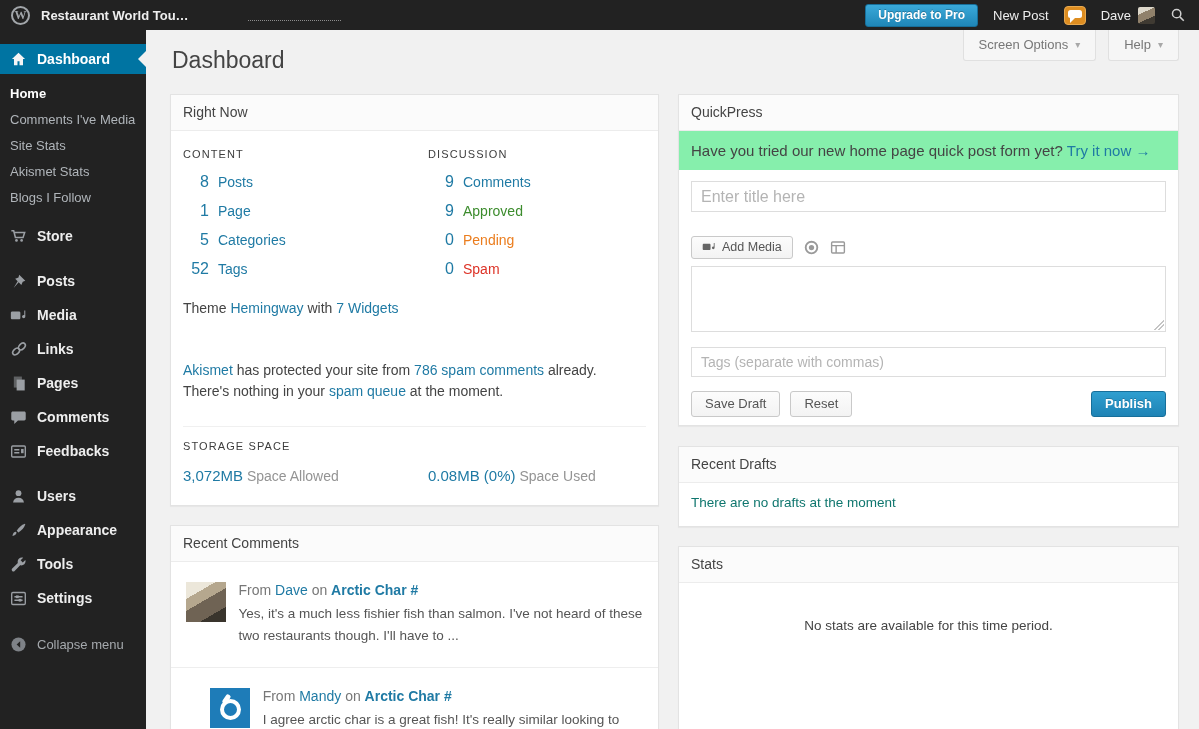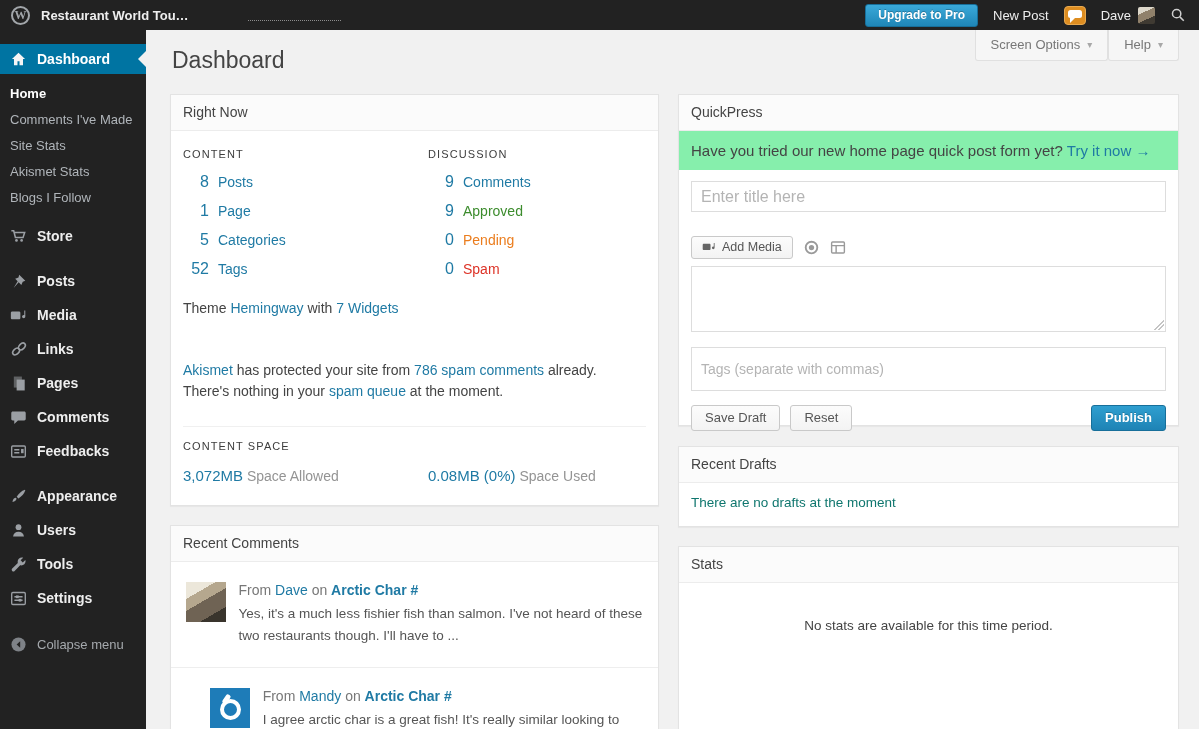--- a/index.html
+++ b/index.html
@@ -19,21 +19,21 @@
   .ab-right { margin-left:auto; display:flex; align-items:center; gap:15px; padding-right:13px; }
   .upgrade-btn { background:linear-gradient(#3aa9d9,#1f86b7); border:1px solid #176f9a; border-radius:3px; color:#fff; font-size:12px; font-weight:bold; padding:3px 12px 4px; cursor:pointer; text-shadow:0 -1px 0 rgba(0,0,0,.25); }
   .ab-link { font-size:13px; color:#eee; cursor:pointer; text-decoration:none; }
   .chat-icon { width:22px; height:19px; background:#dd8d21; border:1px solid #e8a94f; border-radius:4px; position:relative; cursor:pointer; }
   .chat-icon::before { content:""; position:absolute; left:3px; top:3px; width:14px; height:8px; background:#fff; border-radius:2.5px; }
   .chat-icon::after { content:""; position:absolute; left:5px; top:10px; border:3px solid transparent; border-top-color:#fff; border-left-color:#fff; }
   .howdy { display:flex; align-items:center; gap:7px; cursor:pointer; }
   .ab-avatar { width:17px; height:17px; border-radius:2px; background:linear-gradient(155deg,#ddd8cb 0 32%,#90816b 32% 66%,#3f3a32 66%); }
   .ab-search { display:flex; align-items:center; color:#cfcfcf; cursor:pointer; }
   
-  .screen-meta { position:absolute; top:30px; right:20px; display:flex; z-index:40; }
+  .screen-meta { position:absolute; top:30px; right:20px; display:flex; gap:12px; z-index:40; }
   .meta-tab { background:#f6f6f6; border:1px solid #e0e0e0; border-top:none; border-radius:0 0 3px 3px; padding:7px 15px 8px; font-size:13px; color:#777; display:flex; align-items:center; gap:7px; cursor:pointer; }
   .meta-caret { color:#a8a8a8; font-size:10px; line-height:1; }
   
   .sidebar { position:absolute; top:30px; left:0; width:146px; height:699px; background:#222; }
   .mi { display:flex; align-items:center; gap:9px; padding-left:9px; height:34px; color:#eee; font-size:14px; font-weight:600; cursor:pointer; }
   .mi-icon { width:19px; height:19px; color:#9b9fa4; display:flex; align-items:center; justify-content:center; flex:none; }
   .mi-icon svg { display:block; }
   .mi-dashboard { margin-top:14px; height:30px; background:#0074a2; position:relative; color:#fff; }
   .mi-dashboard .mi-icon { color:#f5f5f5; }
   .mi-dashboard::after { content:""; position:absolute; right:0; top:50%; margin-top:-8px; border:8px solid transparent; border-right-color:#f1f1f1; }
@@ -89,21 +89,21 @@
   .qp-title-input { display:block; width:100%; height:31px; border:1px solid #ddd; padding:0 9px; font-size:16px; color:#333; background:#fff; font-family:"Liberation Sans",sans-serif; }
   input::placeholder, textarea::placeholder { color:#b4b4b4; opacity:1; }
   .qp-media-row { margin-top:24px; display:flex; align-items:center; gap:11px; }
   .btn { display:inline-flex; align-items:center; background:linear-gradient(#fcfcfc,#f3f3f3); border:1px solid #c9c9c9; border-radius:3px; color:#555; font-size:13px; padding:4px 13px 5px; cursor:pointer; font-family:"Liberation Sans",sans-serif; }
   .add-media-btn { padding:3px 10px 4px; gap:6px; font-size:12.5px; }
   .mini-icon { color:#9a9a9a; display:flex; cursor:pointer; }
   .ta-wrap { position:relative; margin-top:7px; }
   .qp-textarea { display:block; width:100%; height:66px; border:1px solid #ddd; resize:none; background:#fff; padding:6px 9px; font-size:13px; font-family:"Liberation Sans",sans-serif; }
   .resize-grip { position:absolute; right:2px; bottom:2px; width:10px; height:10px; cursor:nwse-resize;
     background:linear-gradient(135deg, transparent 0 48%, #c4c4c4 48% 56%, transparent 56% 70%, #c4c4c4 70% 78%, transparent 78%); }
-  .qp-tags-input { display:block; margin-top:15px; width:100%; height:44px; border:1px solid #ddd; padding:12px 9px; font-size:14px; color:#333; background:#fff; font-family:"Liberation Sans",sans-serif; }
+  .qp-tags-input { display:block; margin-top:15px; width:100%; height:30px; border:1px solid #ddd; padding:12px 9px; font-size:14px; color:#333; background:#fff; font-family:"Liberation Sans",sans-serif; }
   .qp-actions { margin-top:14px; display:flex; align-items:center; gap:10px; }
   .btn-primary { margin-left:auto; background:linear-gradient(#2f9fd0,#1e83b5); border:1px solid #176f9a; border-radius:3px; color:#fff; font-size:13px; font-weight:bold; padding:4px 13px 5px; cursor:pointer; text-shadow:0 -1px 0 rgba(0,0,0,.2); font-family:"Liberation Sans",sans-serif; }
   
   .drafts-empty { padding:12px; font-size:13.5px; color:#0f766e; }
   .stats-empty { padding-top:35px; text-align:center; font-size:13.5px; color:#444; }
 </style>
 </head>
 <body>
 
 <div class="adminbar">
@@ -146,21 +146,21 @@
   <div class="mi mi-dashboard">
     <span class="mi-icon">
       <svg width="17" height="17" viewBox="0 0 20 20" fill="currentColor">
           <path d="M10 2.2 2.3 9.4h2.4v7.4h4.1V12h2.4v4.8h4.1V9.4h2.4z"></path>
         </svg>
     </span>
     <span>Dashboard</span>
   </div>
   <ul class="submenu">
     <li class="current">Home</li>
-    <li>Comments I've Made</li>
+    <li>Comments I've Media</li>
     <li>Site Stats</li>
     <li>Akismet Stats</li>
     <li>Blogs I Follow</li>
   </ul>
   <div class="mi store-item">
     <span class="mi-icon">
       <svg width="18" height="18" viewBox="0 0 20 20">
           <path fill="none" stroke="currentColor" stroke-width="1.7" d="M1.5 4.2h2.6l1.9 7.4h8.5l1.8-5.4H5"></path>
           <circle cx="7.2" cy="14.9" r="1.5" fill="currentColor"></circle>
           <circle cx="12.9" cy="14.9" r="1.5" fill="currentColor"></circle>
@@ -226,34 +226,34 @@
           </svg>
       </span>
       <span>Feedbacks</span>
     </div>
   </div>
 
   <div class="menu-group">
     <div class="mi">
       <span class="mi-icon">
         <svg width="17" height="17" viewBox="0 0 20 20" fill="currentColor">
+            <circle cx="10" cy="6.1" r="3.4"></circle>
+            <path d="M3.6 17.2c.3-3.7 3-5.6 6.4-5.6s6.1 1.9 6.4 5.6z"></path>
+          </svg>
+      </span>
+      <span>Users</span>
+    </div>
+    <div class="mi">
+      <span class="mi-icon">
+        <svg width="17" height="17" viewBox="0 0 20 20" fill="currentColor">
             <path d="M17.6 2.2c-3.9 1.2-7.5 4.4-9.7 8.1l2 2c3.7-2.2 6.9-5.9 8.1-9.7z"></path>
             <path d="M6.9 11.6c-2 .1-3.6 1.8-4 4.8 2.9-.3 4.6-1.9 4.8-4z"></path>
           </svg>
       </span>
       <span>Appearance</span>
-    </div>
-    <div class="mi">
-      <span class="mi-icon">
-        <svg width="17" height="17" viewBox="0 0 20 20" fill="currentColor">
-            <circle cx="10" cy="6.1" r="3.4"></circle>
-            <path d="M3.6 17.2c.3-3.7 3-5.6 6.4-5.6s6.1 1.9 6.4 5.6z"></path>
-          </svg>
-      </span>
-      <span>Users</span>
     </div>
     <div class="mi">
       <span class="mi-icon">
         <svg width="17" height="17" viewBox="0 0 20 20" fill="currentColor">
             <path d="M13.9 1.8c-2.7 0-4.9 2.2-4.9 4.9 0 .5.1.9.2 1.4l-6.6 6.6c-.8.8-.8 2.1 0 2.8.8.8 2.1.8 2.8 0l6.6-6.6c.5.1.9.2 1.4.2 2.7 0 4.9-2.2 4.9-4.9 0-.6-.1-1.1-.3-1.6l-3 3-2.5-2.5 3-3c-.5-.2-1-.3-1.6-.3z"></path>
           </svg>
       </span>
       <span>Tools</span>
     </div>
     <div class="mi">
@@ -336,21 +336,21 @@
     <p class="akismet-line">
       <a class="link">Akismet</a>
       <span>has protected your site from</span>
       <a class="link">786 spam comments</a>
       <span>already.</span><br>
       <span>There's nothing in your</span>
       <a class="link">spam queue</a>
       <span>at the moment.</span>
     </p>
     <hr class="rn-divider">
-    <div class="rn-head storage-head">CONTENT SPACE</div>
+    <div class="rn-head storage-head">STORAGE SPACE</div>
     <div class="storage-row">
       <div class="storage-cell">
         <a class="storage-val link">3,072MB</a>
         <span>Space Allowed</span>
       </div>
       <div class="storage-cell second">
         <a class="storage-val link">0.08MB (0%)</a>
         <span>Space Used</span>
       </div>
     </div>

